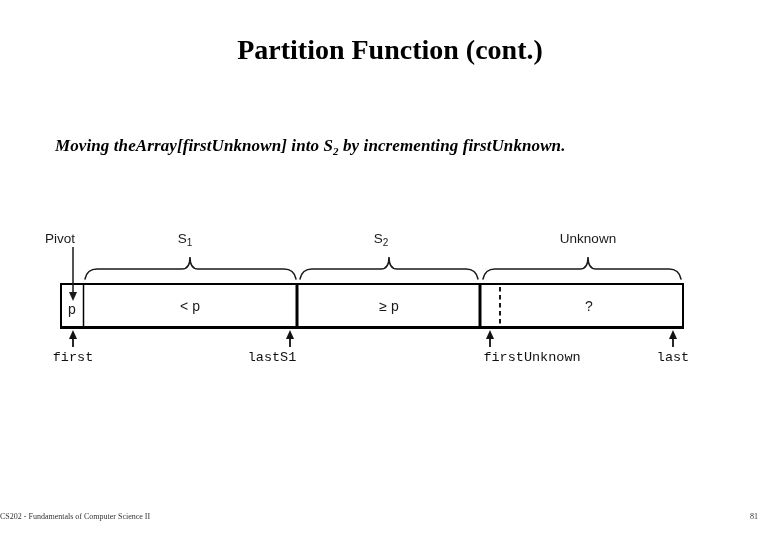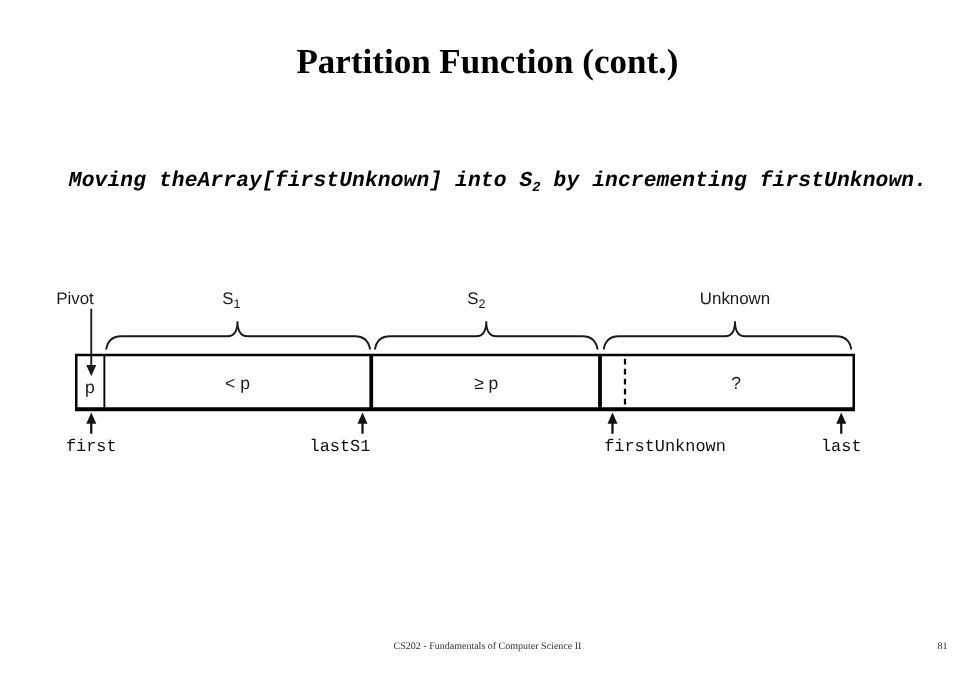--- a/index.html
+++ b/index.html
@@ -15,21 +15,21 @@
     position:absolute;left:0;top:35px;width:780px;
     text-align:center;
     font-family:"Liberation Serif",serif;
     font-weight:bold;
     font-size:28px;
     line-height:1.05;
     color:#000;
   }
   .subtitle{
     position:absolute;left:55px;top:136px;width:700px;
-    font-family:Liberation Mono, monospace;
+    font-family:Liberation Serif, serif;
     font-weight:bold;font-style:italic;
     font-size:17px;line-height:1.2;
     color:#000;
     letter-spacing:0.1px;
   }
   .subtitle sub{
     font-size:11px;
     vertical-align:-4px;
   }
   .diagram-svg{position:absolute;left:0;top:0;}
@@ -41,21 +41,20 @@
   .dg-cell{
     font-family:"Liberation Sans",sans-serif;
     font-size:14px;fill:#1a1a1a;
   }
   .dg-mono{
     font-family:"Liberation Mono","DejaVu Sans Mono",monospace;
     font-size:13.5px;fill:#111;
   }
   .footer{
     position:absolute;left:0;top:512px;width:780px;
-    text-align:center;
     font-family:"Liberation Serif",serif;
     font-size:8px;
     color:#333;
   }
   .page-number{
     position:absolute;top:512px;right:22px;
     font-family:"Liberation Serif",serif;
     font-size:8px;
     color:#333;
     padding-left:36px;

